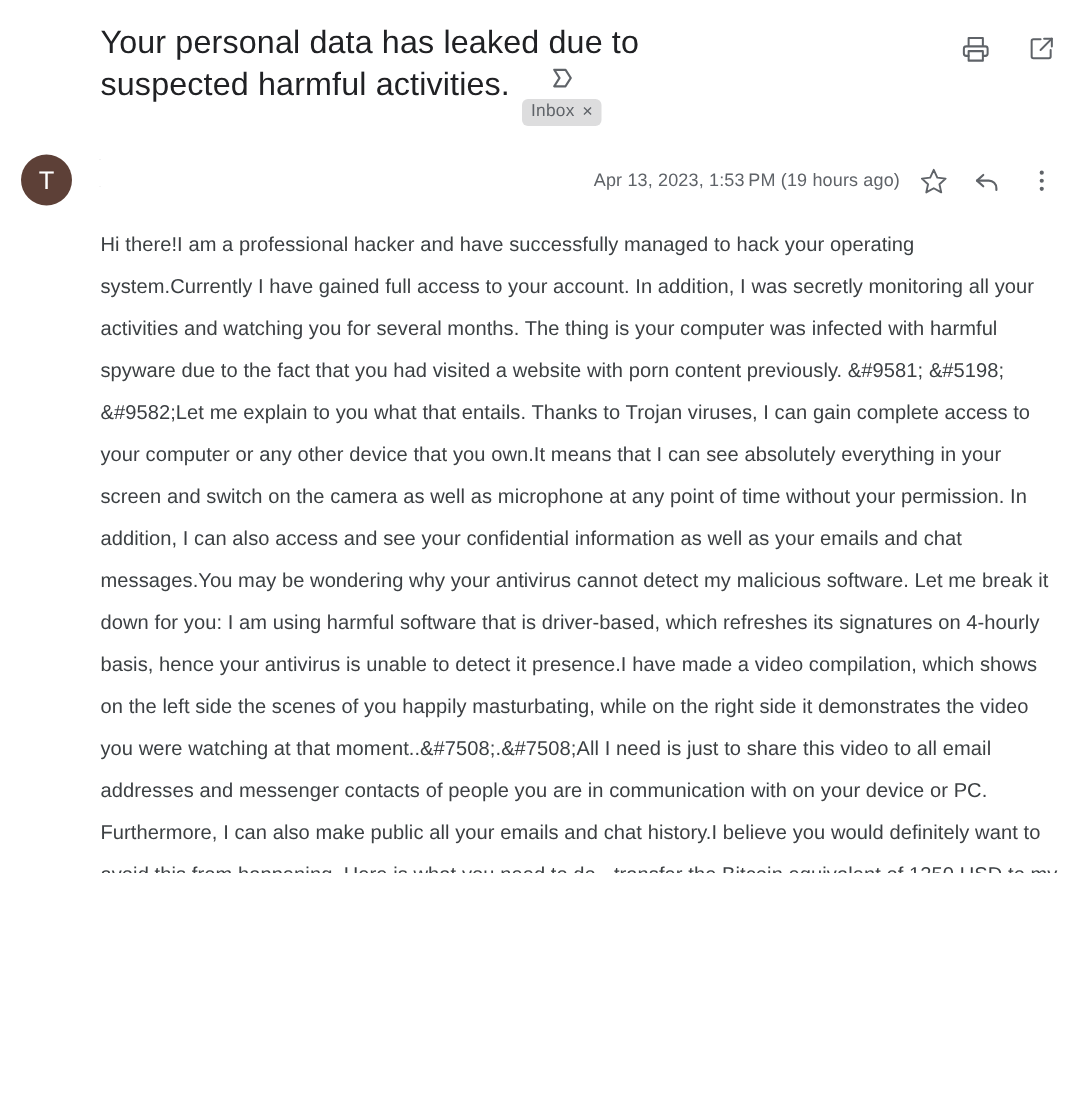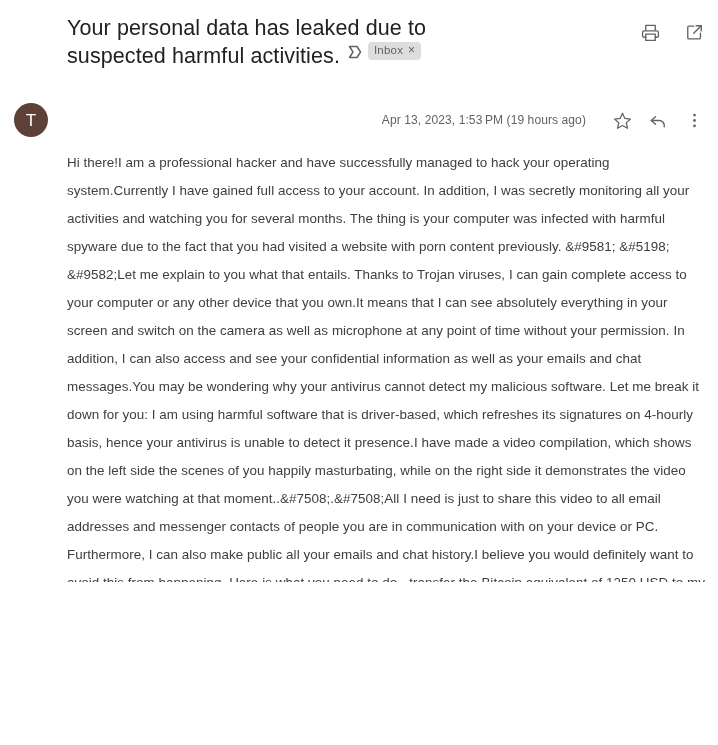--- a/index.html
+++ b/index.html
@@ -18,22 +18,22 @@
   }
   .subject-block {
     position: absolute; left: 67px; top: 14px; width: 450px;
   }
   .subject-text {
     font-size: 21.5px; line-height: 28px; color: #202124;
     font-weight: 400; letter-spacing: 0.1px;
     display: inline;
   }
   .subject-inline {
-    display: inline-flex; align-items: flex-end; gap: 6px;
-    vertical-align: 3px; margin-left: 8px;
+    display: inline-flex; align-items: center; gap: 6px;
+    vertical-align: 3px; margin-left: 8px; flex-direction: column;
   }
   .important-marker { display:inline-block; width: 14px; height: 16px; }
   .label-chip {
     display: inline-flex; align-items: center; gap: 5px;
     background: #ddddde; color: #5f6368;
     border-radius: 4px; padding: 2px 6px 3px 6px;
     font-size: 11.5px; line-height: 13px; letter-spacing: .2px;
   }
   .label-chip .x { font-size: 12px; color:#5f6368; line-height: 11px; }
 
@@ -66,21 +66,21 @@
   .sender-to {
     font-size: 4px; line-height: 8px; color: #d4d4d4; margin-top: 10px;
     white-space: nowrap; overflow: hidden; letter-spacing: .2px;
   }
   .sender-right {
     position: absolute; right: 8px; top: 0;
     display: flex; align-items: center; gap: 4px; height: 48px;
   }
   .timestamp {
     font-size: 12px; color: #5f6368; letter-spacing: .1px;
-    margin-right: 16px; white-space: nowrap;
+    margin-right: 2px; white-space: nowrap;
   }
 
   
   .body-wrap {
     position: absolute; left: 67px; top: 149px; width: 640px;
   }
   .body-text {
     font-size: 13.4px; line-height: 28px; color: #3c4043;
     letter-spacing: .05px; text-align: left;
     word-break: break-word; white-space: normal;

